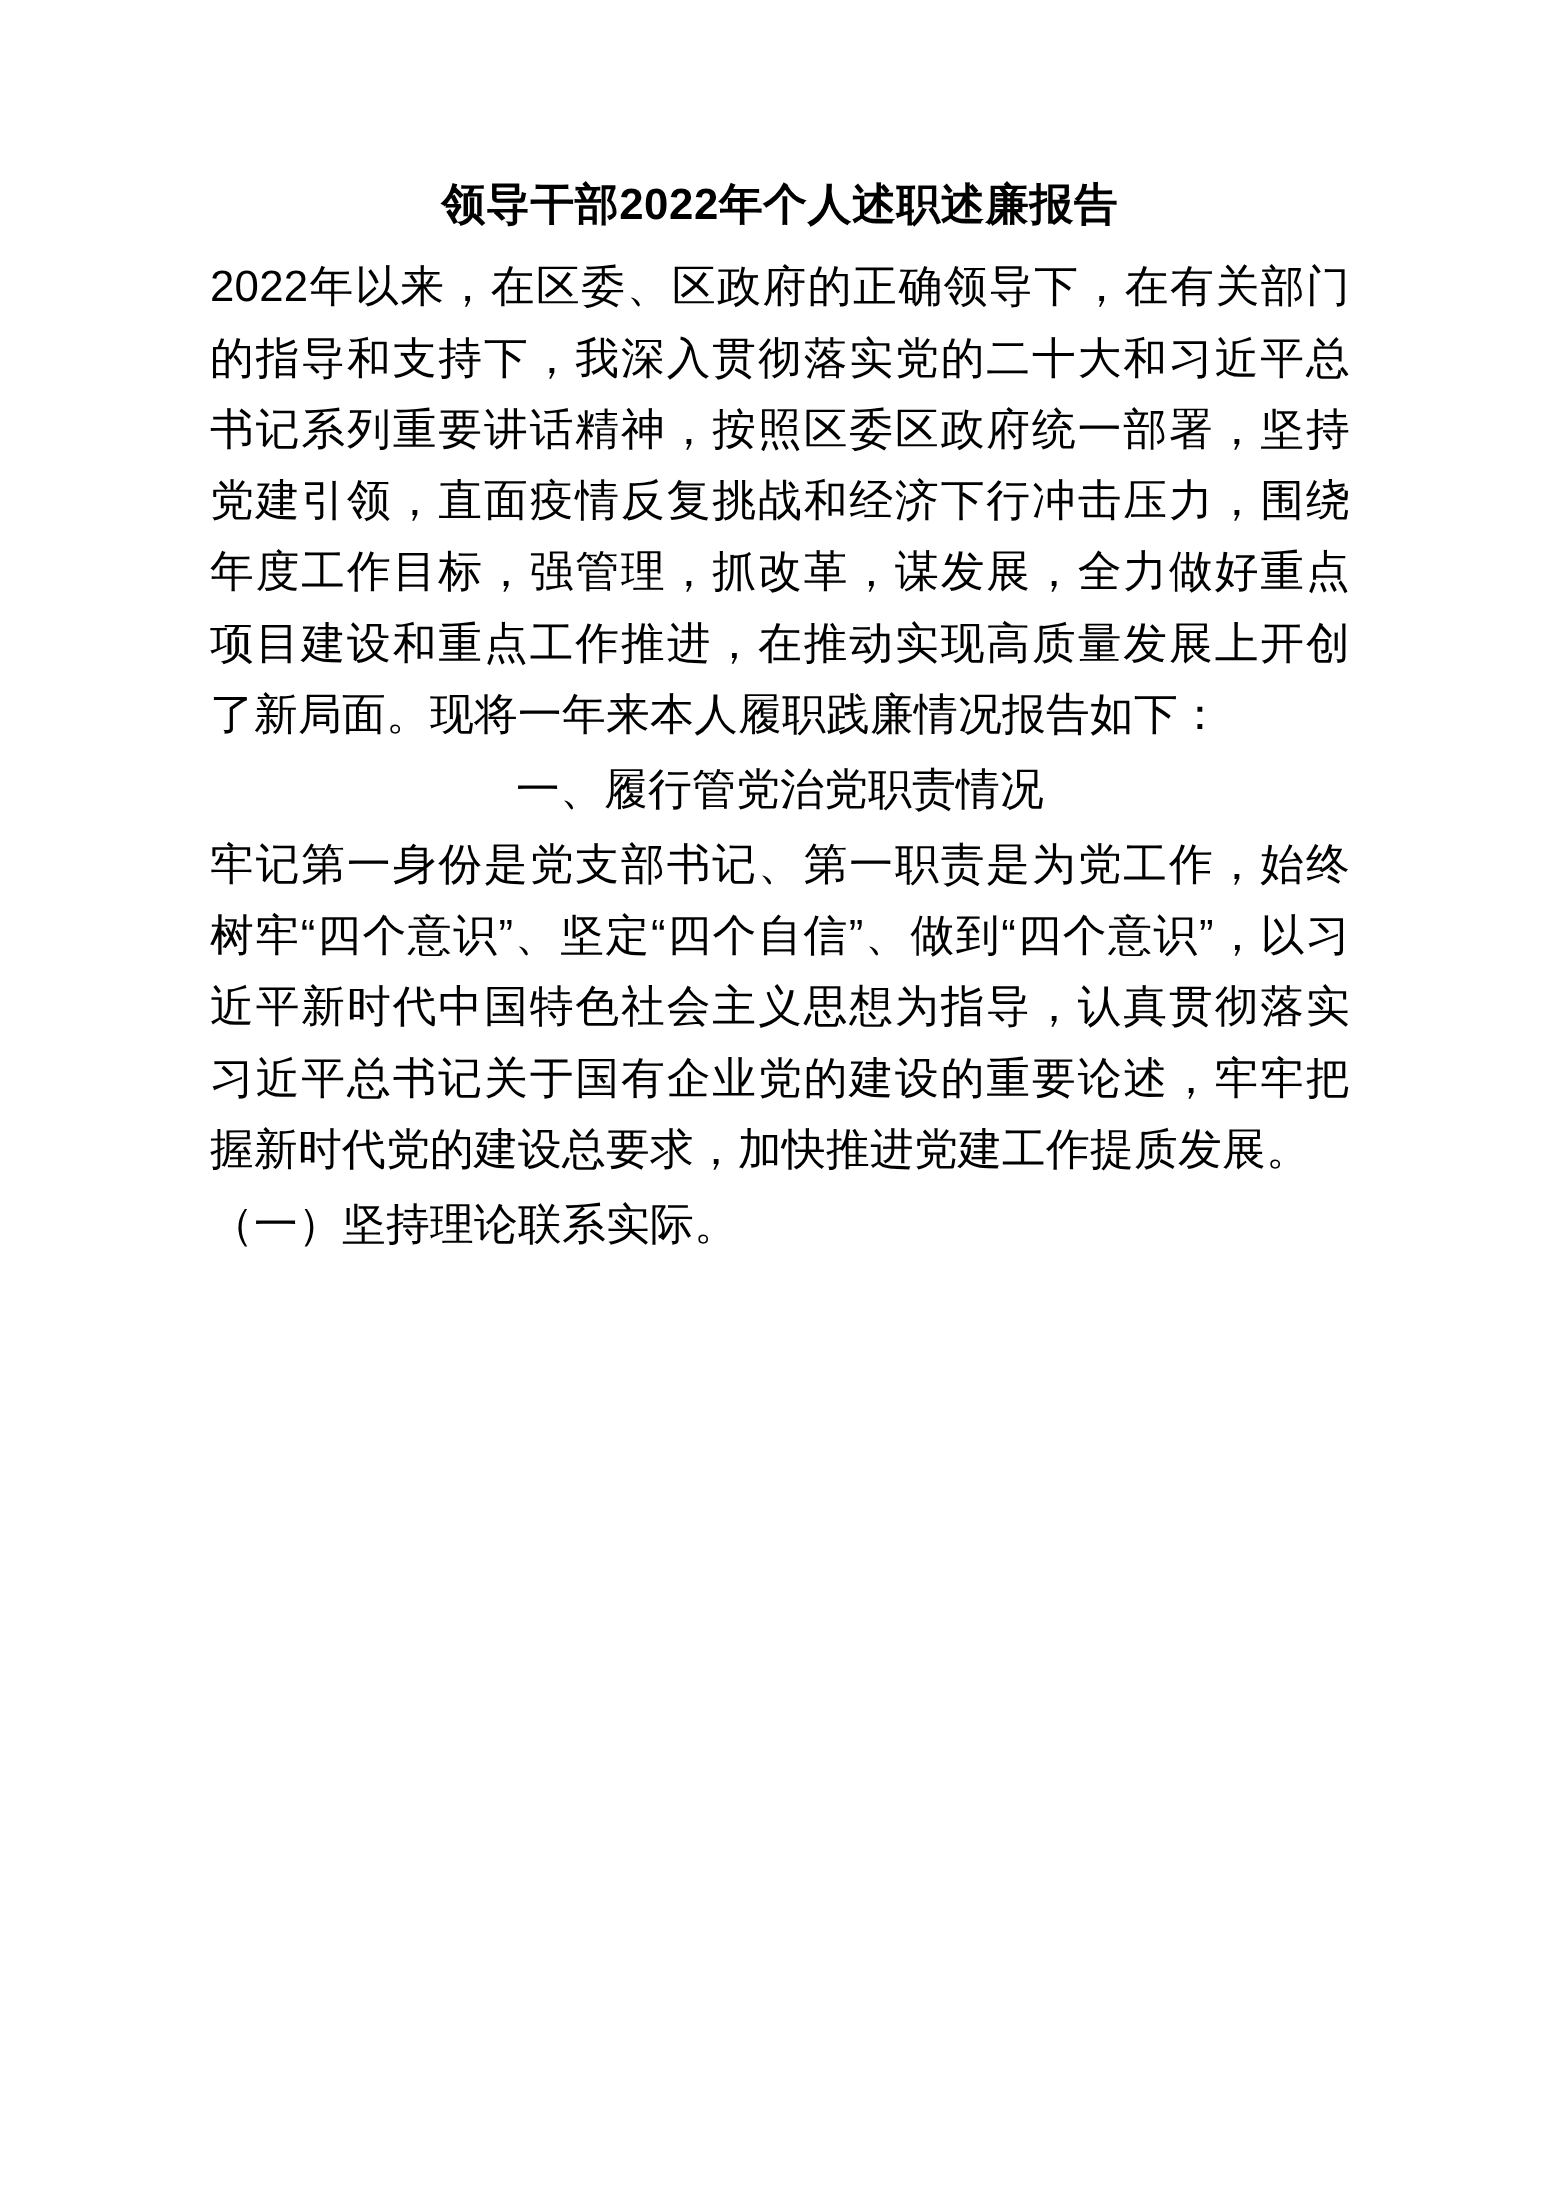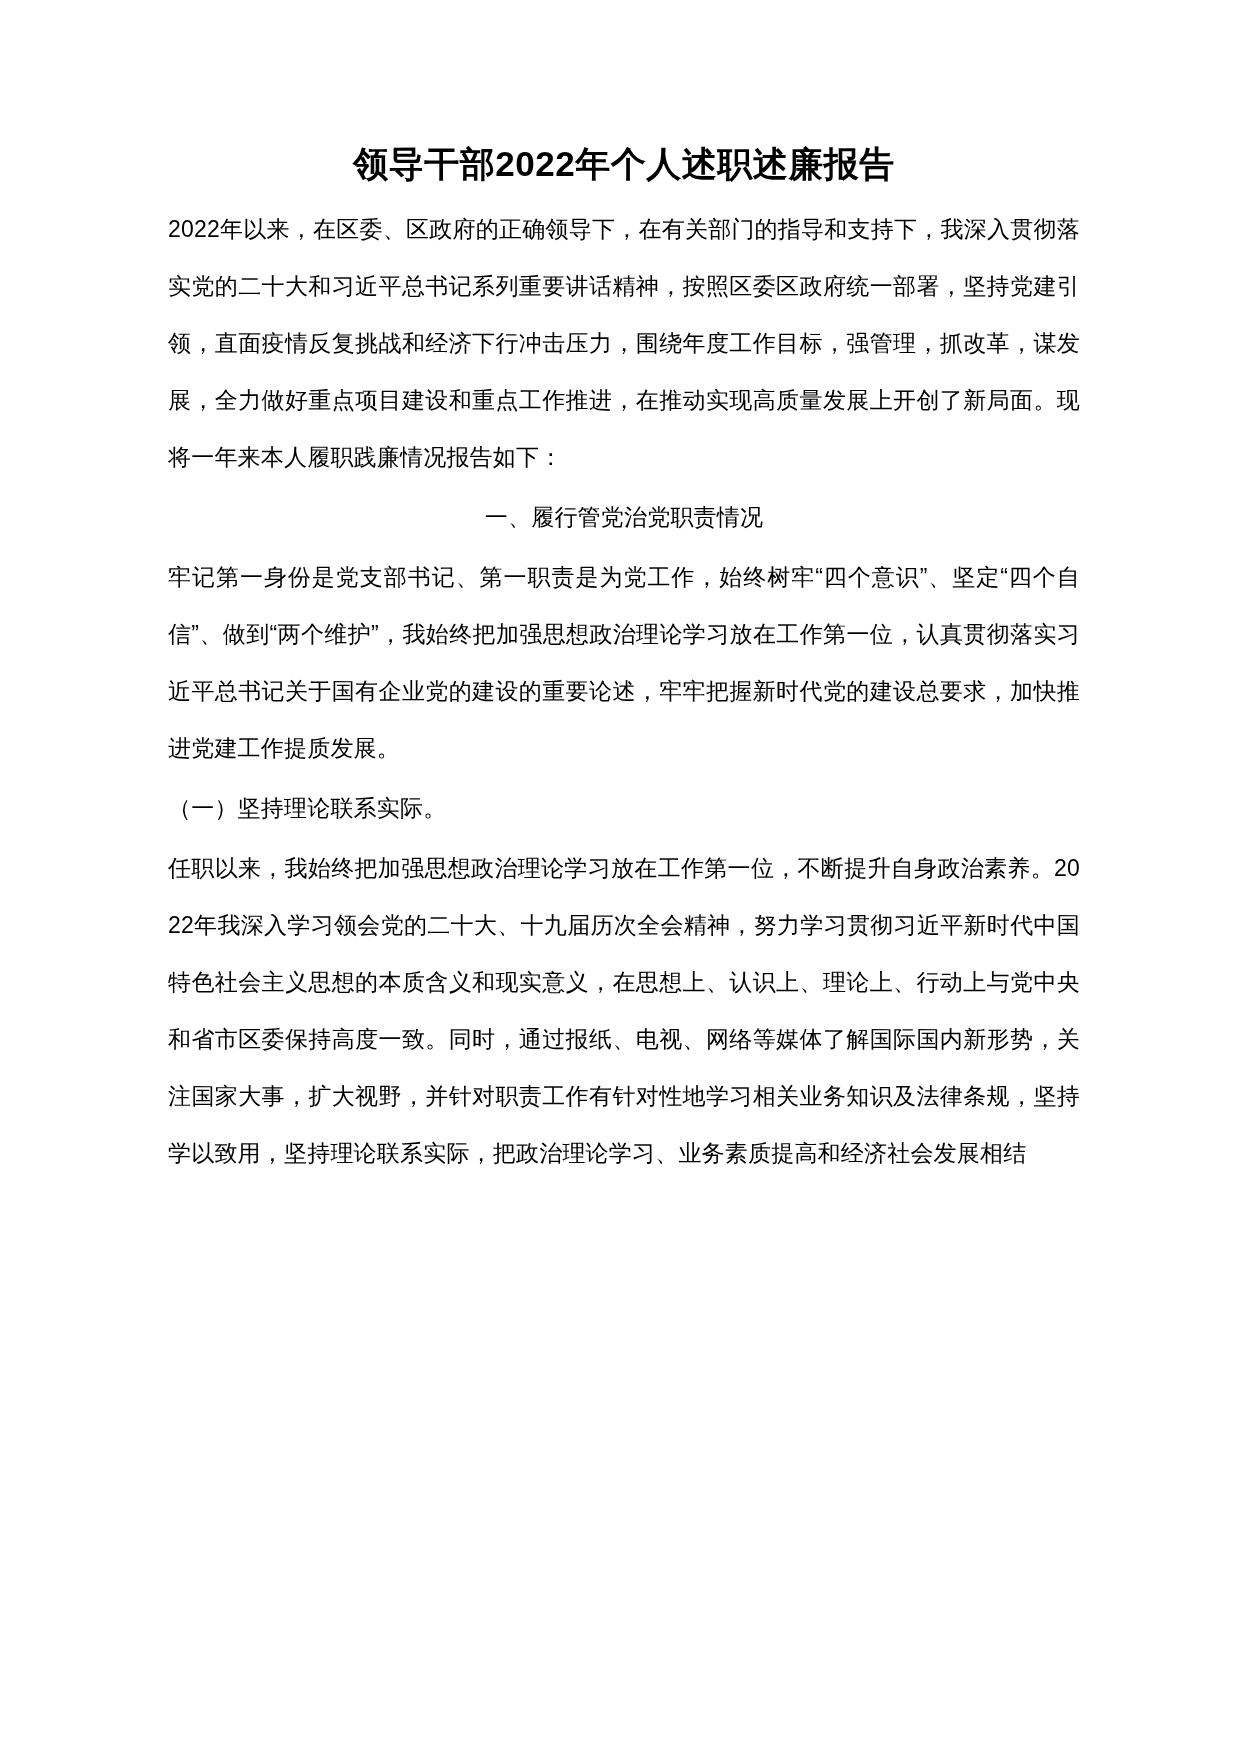--- a/index.html
+++ b/index.html
@@ -28,21 +28,21 @@
     font-size: 35px;
     font-weight: bold;
     text-align: center;
     letter-spacing: 0.5px;
     line-height: 1.35;
     margin: 0 0 14px 0;
     padding: 0;
     white-space: nowrap;
   }
   .para {
-    font-size: 23px;
+    font-size: 35px;
     line-height: 57px;
     text-align: justify;
     text-justify: inter-ideograph;
     margin: 0 0 3px 0;
     padding: 0;
     letter-spacing: 0.2px;
     word-break: break-all;
   }
   .para.heading-num {
     text-align: center;
@@ -58,19 +58,18 @@
 <body>
 
 <div class="page">
 
   <h1 class="doc-title">领导干部2022年个人述职述廉报告</h1>
 
   <p class="para">2022年以来，在区委、区政府的正确领导下，在有关部门的指导和支持下，我深入贯彻落实党的二十大和习近平总书记系列重要讲话精神，按照区委区政府统一部署，坚持党建引领，直面疫情反复挑战和经济下行冲击压力，围绕年度工作目标，强管理，抓改革，谋发展，全力做好重点项目建设和重点工作推进，在推动实现高质量发展上开创了新局面。现将一年来本人履职践廉情况报告如下：</p>
 
   <p class="para heading-num">一、履行管党治党职责情况</p>
 
-  <p class="para">牢记第一身份是党支部书记、第一职责是为党工作，始终树牢“四个意识”、坚定“四个自信”、做到“两个维护”，我始终把加强思想政治理论学习放在工作第一位，认真贯彻落实习近平总书记关于国有企业党的建设的重要论述，牢牢把握新时代党的建设总要求，加快推进党建工作提质发展。</p>
+  <p class="para">牢记第一身份是党支部书记、第一职责是为党工作，始终树牢“四个意识”、坚定“四个自信”、做到“四个意识”，以习近平新时代中国特色社会主义思想为指导，认真贯彻落实习近平总书记关于国有企业党的建设的重要论述，牢牢把握新时代党的建设总要求，加快推进党建工作提质发展。</p>
 
   <p class="para sub-heading">（一）坚持理论联系实际。</p>
 
-  <p class="para tail">任职以来，我始终把加强思想政治理论学习放在工作第一位，不断提升自身政治素养。2022年我深入学习领会党的二十大、十九届历次全会精神，努力学习贯彻习近平新时代中国特色社会主义思想的本质含义和现实意义，在思想上、认识上、理论上、行动上与党中央和省市区委保持高度一致。同时，通过报纸、电视、网络等媒体了解国际国内新形势，关注国家大事，扩大视野，并针对职责工作有针对性地学习相关业务知识及法律条规，坚持学以致用，坚持理论联系实际，把政治理论学习、业务素质提高和经济社会发展相结</p>
 
 </div>
 
 </body></html>

